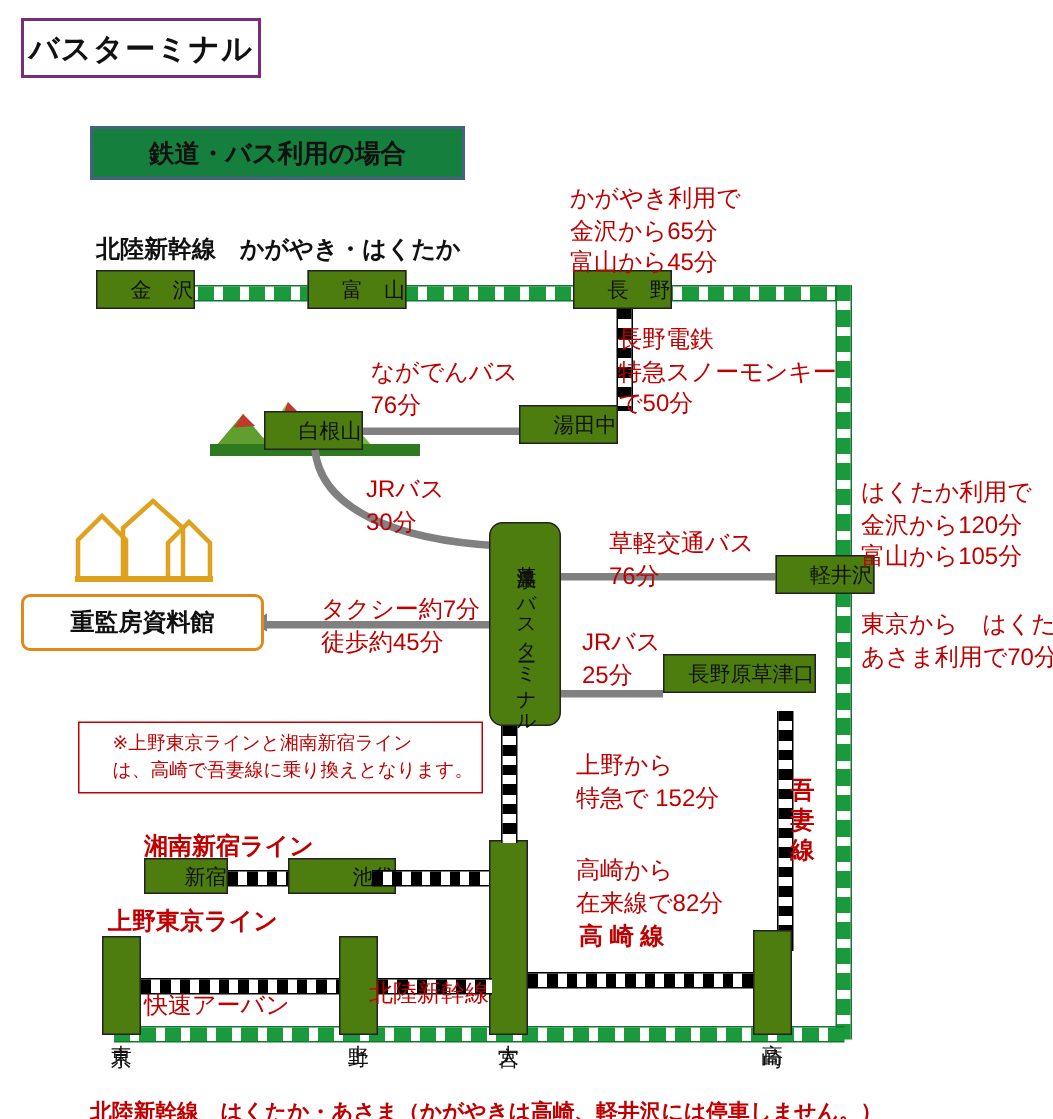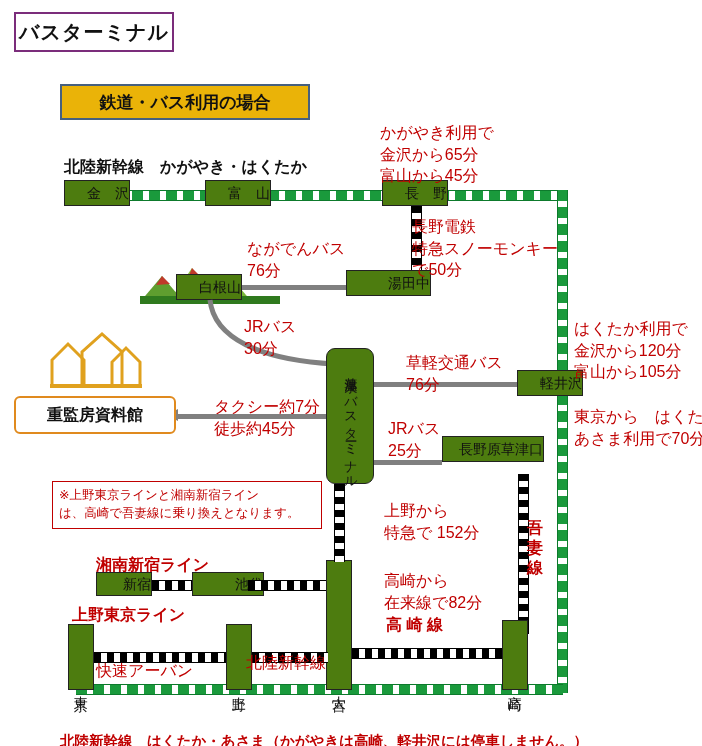--- a/index.html
+++ b/index.html
@@ -14,21 +14,21 @@
   #title-box{
     left:14px;top:12px;width:156px;height:36px;
     border:2px solid #7b2d7b;background:#fff;
     display:flex;align-items:center;justify-content:center;
   }
   #title-box span{font-size:20px;font-weight:bold;color:#111;letter-spacing:1px;}
 
   
   #subtitle-box{
     left:60px;top:84px;width:246px;height:32px;
-    border:2px solid #46607f;background:#eab308;
+    border:2px solid #46607f;background:#15803d;
     display:flex;align-items:center;justify-content:center;
   }
   #subtitle-box span{font-size:17px;font-weight:bold;color:#111;}
 
   
   .station{
     border:1.5px solid #222;background:#4d7c0f;
     display:flex;align-items:center;justify-content:flex-end;
     font-size:14px;color:#111;line-height:1.05;text-align:center;
     box-sizing:border-box;
@@ -61,21 +61,21 @@
     width:9px;border-left:1px solid #000;border-right:1px solid #000;
   }
 
   
   .road-h{background:#808080;height:5px;}
 
   
   #note-box{
     left:52px;top:481px;width:270px;height:48px;
     border:1.5px solid #c00000;background:#fff;
-    padding:4px 6px;box-sizing:border-box;
+    padding:4px 22px;box-sizing:border-box;
   }
   #note-box .lbl{font-size:12.5px;color:#c00000;line-height:1.45;}
 
   
   #museum-box{
     left:14px;top:396px;width:158px;height:34px;
     border:2px solid #e08a1e;border-radius:6px;background:#fff;
     display:flex;align-items:center;justify-content:center;
   }
   #museum-box span{font-size:16px;font-weight:bold;color:#111;}
@@ -114,21 +114,21 @@
 <div class="abs station" style="left:382px;top:180px;width:66px;height:26px;">
   <span>長　野</span>
 </div>
 
 <div class="abs lbl b" style="left:64px;top:156px;">北陸新幹線　かがやき・はくたか</div>
 <div class="abs lbl red" style="left:380px;top:122px;">かがやき利用で
 金沢から65分
 富山から45分</div>
 
 <div class="abs rail-v" style="left:411px;top:206px;height:68px;"></div>
-<div class="abs station" style="left:346px;top:270px;width:85px;height:26px;">
+<div class="abs station" style="left:346px;top:270px;width:66px;height:26px;">
   <span>湯田中</span>
 </div>
 <div class="abs lbl red" style="left:412px;top:216px;">長野電鉄
 特急スノーモンキー
 で50分</div>
 
 <svg class="abs" style="left:140px;top:252px;" width="140" height="52" viewBox="0 0 140 52">
   <polygon points="30,48 52,16 74,48" fill="#8ac63f"></polygon>
   <polygon points="52,16 60,24 48,26" fill="#c0392b"></polygon>
   <polygon points="0,50 22,24 44,50" fill="#5f9e2f"></polygon>

